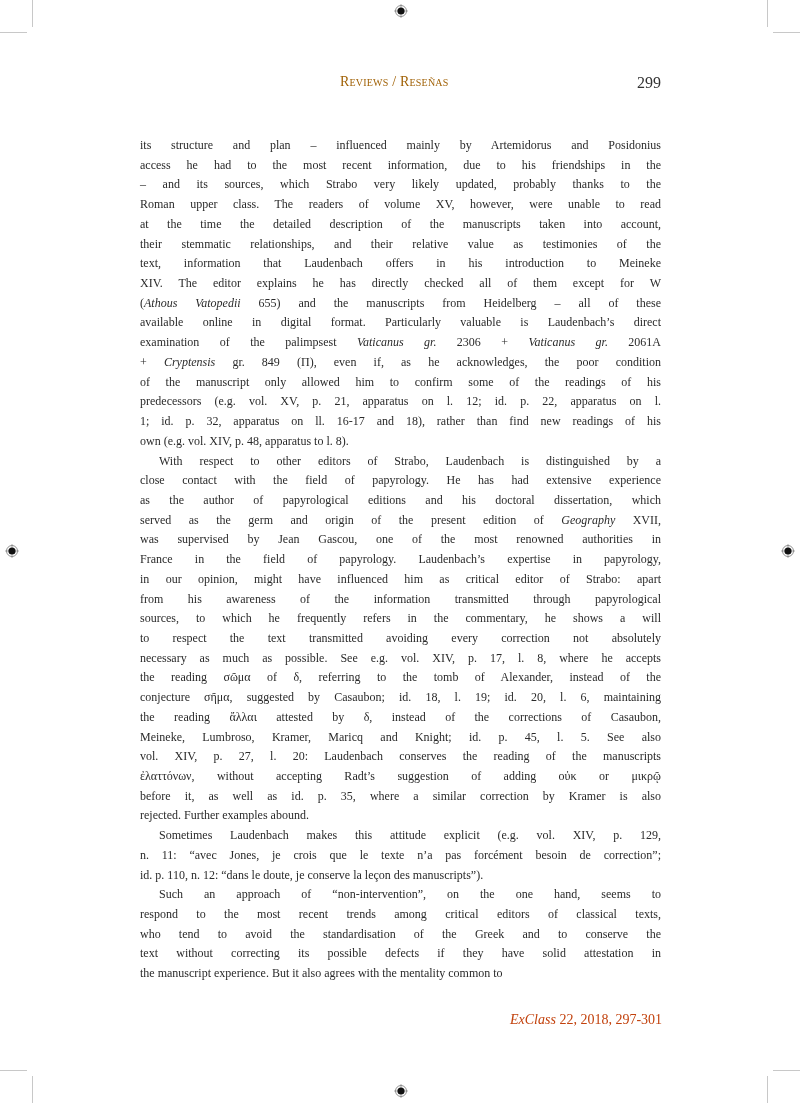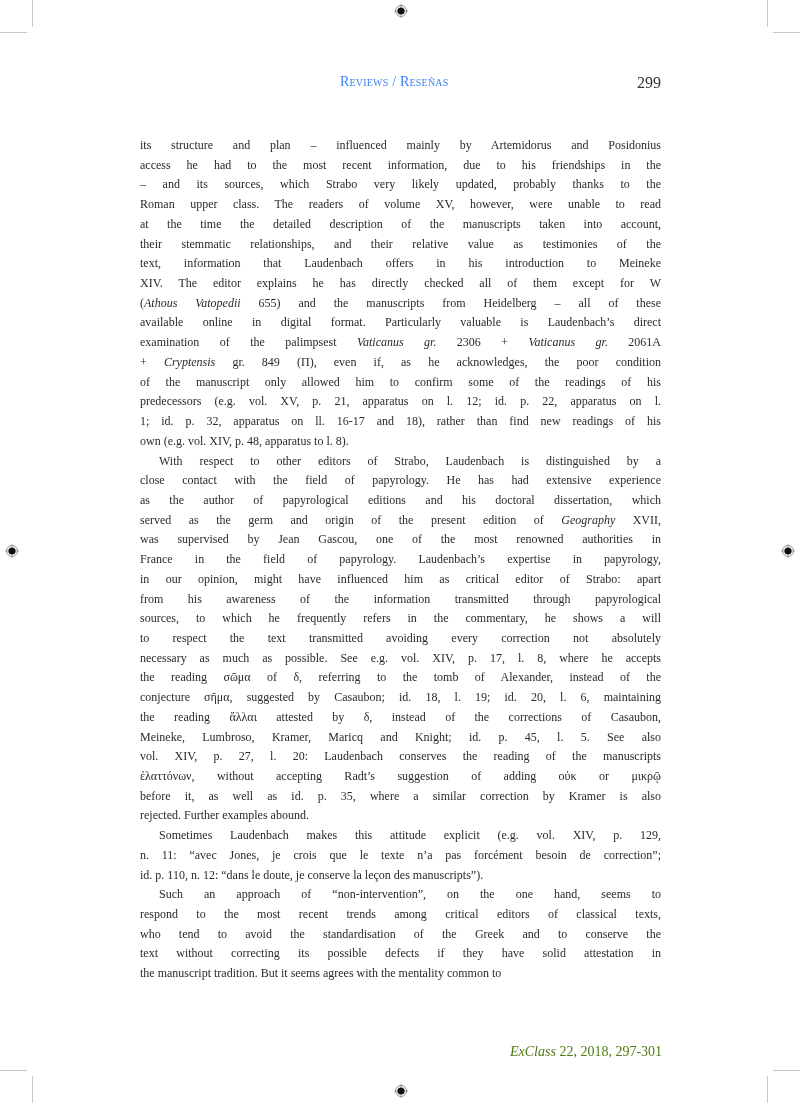--- a/index.html
+++ b/index.html
@@ -1,27 +1,27 @@
 <!DOCTYPE html>
 <html><head>
 <meta charset="utf-8">
 <style>
   html, body { margin: 0; padding: 0; background: #ffffff; }
   body { width: 800px; height: 1103px; position: relative; overflow: hidden;
          font-family: "Liberation Serif", "DejaVu Serif", serif; color: #2a2a2a; }
   .crop { position: absolute; background: #c8c8c8; }
   .reg { position: absolute; width: 14px; height: 14px; }
   .running-head { position: absolute; top: 74px; left: 0; width: 800px; height: 20px; }
-  .rh-title { position: absolute; left: 340px; top: 0; font-size: 14px; letter-spacing: 0.2px; color: #3b82f6; font-variant: small-caps; }
+  .rh-title { position: absolute; left: 340px; top: 0; font-size: 14px; letter-spacing: 0.2px; color: #a16207; font-variant: small-caps; }
   .rh-page { position: absolute; left: 637px; top: 0; font-size: 16px; color: #333; }
   .body-text { position: absolute; left: 140px; top: 136px; width: 521px; font-size: 12px; line-height: 19.72px; text-align: justify; hyphens: none; }
   .line { display: block; text-align: justify; text-align-last: justify; white-space: nowrap; height: 19.72px; overflow: visible; }
   .line.last { text-align-last: left; }
   .line.ind { padding-left: 19px; }
-  .footer { position: absolute; top: 1012px; left: 510px; font-size: 14px; color: #4d7c0f; margin-top: 32px; }
+  .footer { position: absolute; top: 1012px; left: 510px; font-size: 14px; color: #c2410c; }
   .footer i { font-style: italic; }
   em { }
 </style>
 </head>
 <body>
 
 <div class="crop" style="left:32px; top:0; width:1px; height:27px;"></div>
 <div class="crop" style="left:0; top:32px; width:27px; height:1px;"></div>
 <div class="crop" style="left:767px; top:0; width:1px; height:27px;"></div>
 <div class="crop" style="left:773px; top:32px; width:27px; height:1px;"></div>
@@ -103,19 +103,19 @@
     <div>
       <span class="line ind">Sometimes Laudenbach makes this attitude explicit (e.g. vol. XIV, p. 129,</span>
       <span class="line">n. 11: “avec Jones, je crois que le texte n’a pas forcément besoin de correction”;</span>
       <span class="line last">id. p. 110, n. 12: “dans le doute, je conserve la leçon des manuscripts”).</span>
     </div>
     <div>
       <span class="line ind">Such an approach of “non-intervention”, on the one hand, seems to</span>
       <span class="line">respond to the most recent trends among critical editors of classical texts,</span>
       <span class="line">who tend to avoid the standardisation of the Greek and to conserve the</span>
       <span class="line">text without correcting its possible defects if they have solid attestation in</span>
-      <span class="line last">the manuscript tradition. But it seems agrees with the mentality common to</span>
+      <span class="line last">the manuscript experience. But it also agrees with the mentality common to</span>
     </div>
   </div>
 
 <div class="footer">
   <i>ExClass</i><span> 22, 2018, 297-301</span>
 </div>
 
 </body></html>

